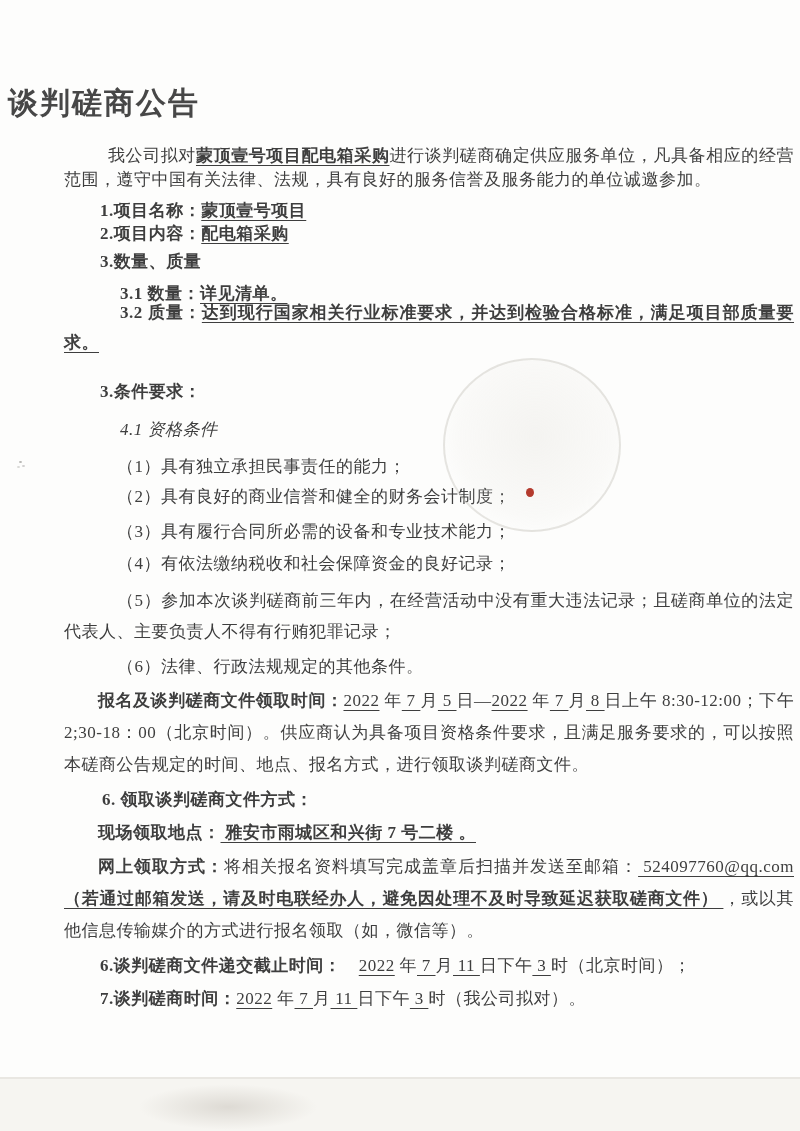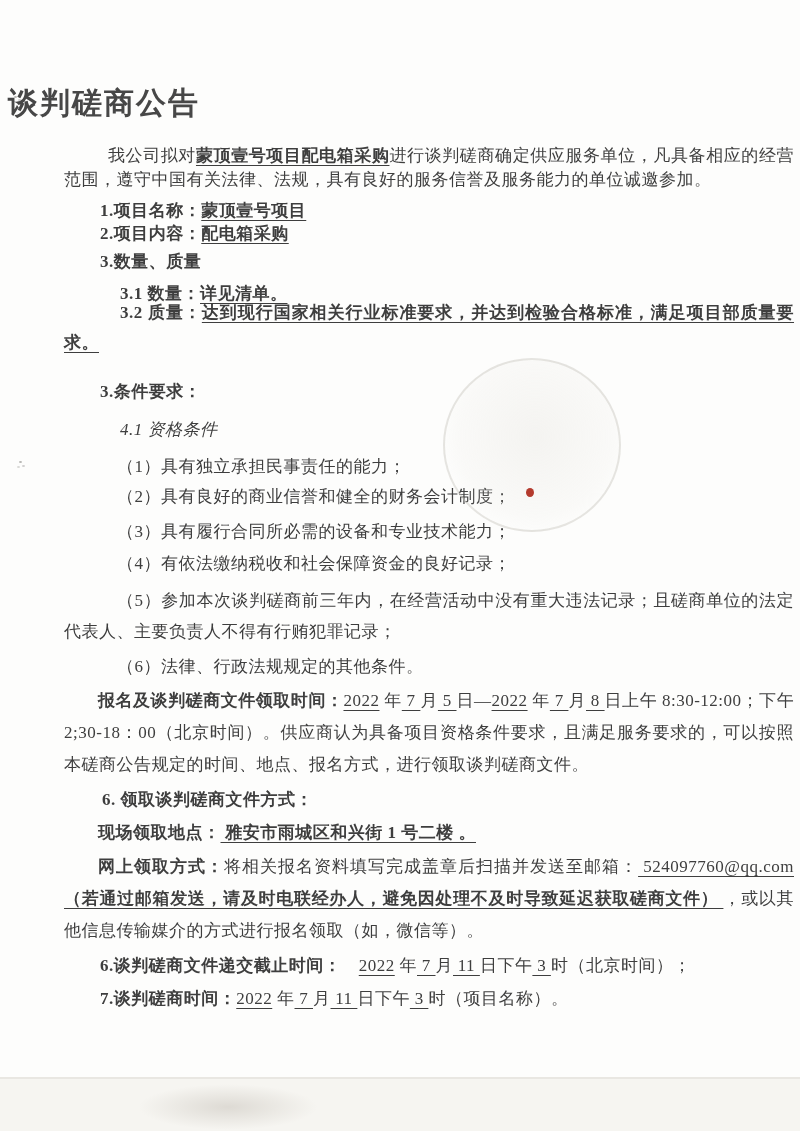--- a/index.html
+++ b/index.html
@@ -84,24 +84,24 @@
 
   <p class="para p-c1">（1）具有独立承担民事责任的能力；</p>
   <p class="para p-c2">（2）具有良好的商业信誉和健全的财务会计制度；</p>
   <p class="para p-c3">（3）具有履行合同所必需的设备和专业技术能力；</p>
   <p class="para p-c4">（4）有依法缴纳税收和社会保障资金的良好记录；</p>
   <p class="para p-c5">（5）参加本次谈判磋商前三年内，在经营活动中没有重大违法记录；且磋商单位的法定代表人、主要负责人不得有行贿犯罪记录；</p>
   <p class="para p-c6">（6）法律、行政法规规定的其他条件。</p>
 
   <p class="para p-baoming"><span class="b">报名及谈判磋商文件领取时间：</span><span class="u">2022</span><span> 年</span><span class="u"> 7 </span><span>月</span><span class="u"> 5 </span><span>日—</span><span class="u">2022</span><span> 年</span><span class="u"> 7 </span><span>月</span><span class="u"> 8 </span><span>日上午 8:30-12:00；下午 2;30-18：00（北京时间）。供应商认为具备项目资格条件要求，且满足服务要求的，可以按照本磋商公告规定的时间、地点、报名方式，进行领取谈判磋商文件。</span></p>
   <p class="para p-5"><span class="b">6. 领取谈判磋商文件方式：</span></p>
-  <p class="para p-xianchang"><span class="b">现场领取地点：</span><span class="b u"> 雅安市雨城区和兴街 1 号二楼 。</span></p>
+  <p class="para p-xianchang"><span class="b">现场领取地点：</span><span class="b u"> 雅安市雨城区和兴街 7 号二楼 。</span></p>
   <p class="para p-wangshang"><span class="b">网上领取方式：</span><span>将相关报名资料填写完成盖章后扫描并发送至邮箱：</span><span class="u"> 524097760@qq.com</span><span class="b u">（若通过邮箱发送，请及时电联经办人，避免因处理不及时导致延迟获取磋商文件）&nbsp;</span><span>，或以其他信息传输媒介的方式进行报名领取（如，微信等）。</span></p>
   <p class="para p-6"><span class="b">6.谈判磋商文件递交截止时间：</span><span>　</span><span class="u">2022</span><span> 年</span><span class="u"> 7 </span><span>月</span><span class="u"> 11 </span><span>日下午</span><span class="u"> 3 </span><span>时（北京时间）；</span></p>
-  <p class="para p-7"><span class="b">7.谈判磋商时间：</span><span class="u">2022</span><span> 年</span><span class="u"> 7 </span><span>月</span><span class="u"> 11 </span><span>日下午</span><span class="u"> 3 </span><span>时（项目名称）。</span></p>
+  <p class="para p-7"><span class="b">7.谈判磋商时间：</span><span class="u">2022</span><span> 年</span><span class="u"> 7 </span><span>月</span><span class="u"> 11 </span><span>日下午</span><span class="u"> 3 </span><span>时（我公司拟对）。</span></p>
 
   <div class="stamp"></div>
   <div class="red-dot" style="background: rgb(180, 59, 46);"></div>
 
   <div class="speck speck-1"></div>
   <div class="speck speck-2"></div>
 
   <div class="scan-line"></div>
   <div class="scan-area"></div>
   <div class="scan-smudge"></div>

